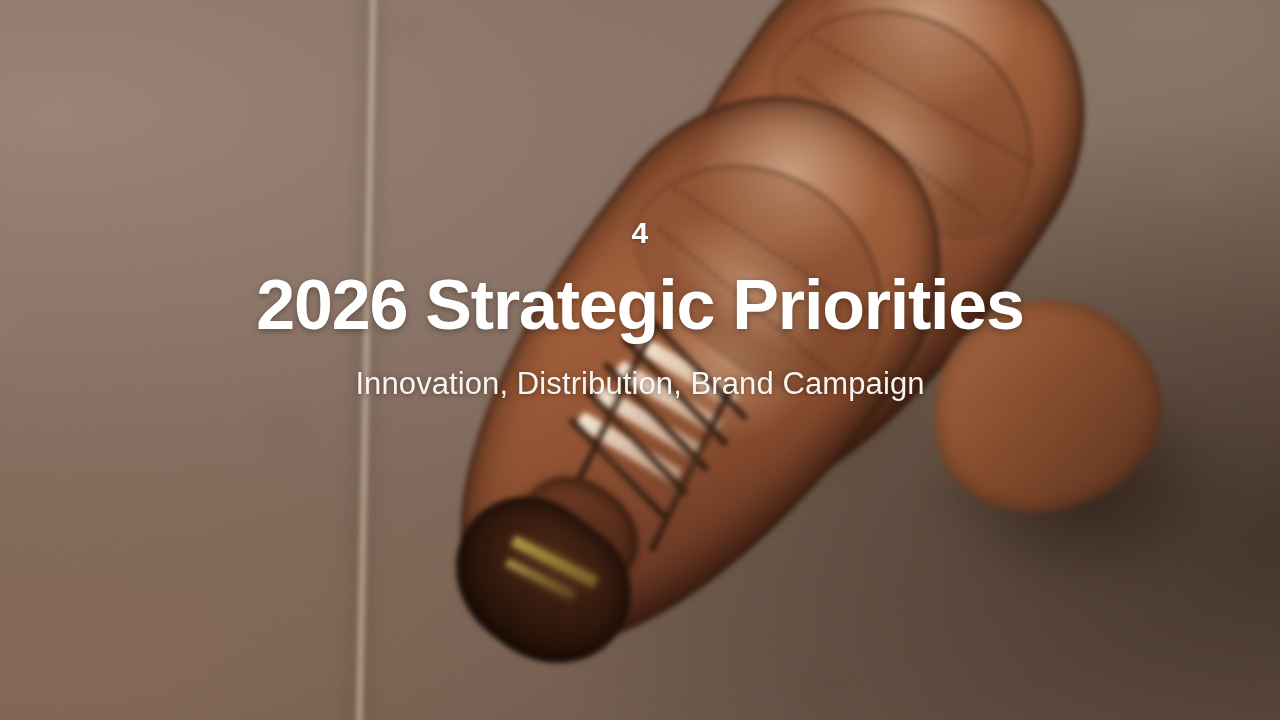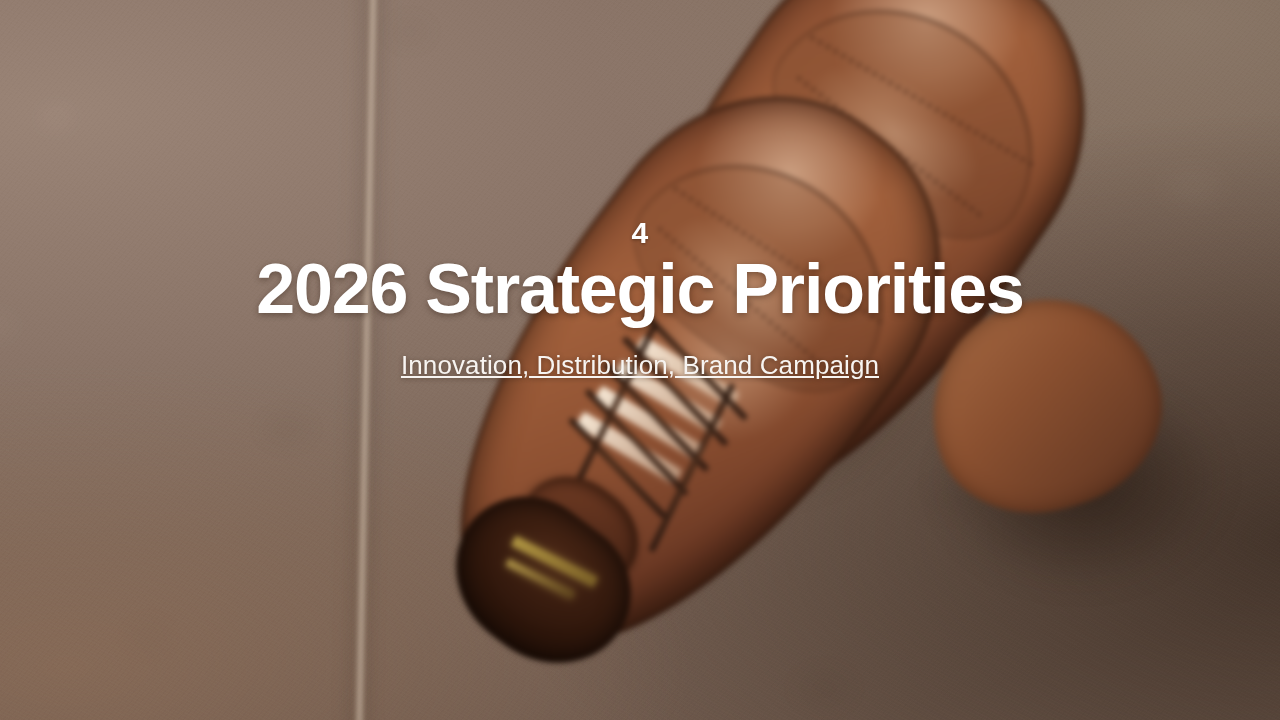--- a/index.html
+++ b/index.html
@@ -178,39 +178,38 @@
   .slide-number {
     margin-top:218px;
     font-size:30px;
     font-weight:bold;
     color:#ffffff;
     letter-spacing:.3px;
     line-height:1;
     text-shadow:0 1px 3px rgba(40,22,12,.45);
   }
   .slide-title {
-    margin-top:6px;
+    margin-top:22px;
     font-size:70px;
     font-weight:bold;
     color:#ffffff;
     letter-spacing:-1.2px;
     line-height:1.02;
     text-shadow:0 2px 6px rgba(40,22,12,.40);
     white-space:nowrap;
   }
   .slide-subtitle {
     margin-top:26px;
-    font-size:26px;
+    font-size:31px;
     font-weight:300;
     color:#f7f4f1;
     letter-spacing:.1px;
     line-height:1.1;
     text-shadow:0 1px 5px rgba(40,22,12,.45);
     white-space:nowrap;
-    text-decoration:underline;
   }
 </style>
 </head>
 <body>
 
 <div class="slide">
 
   <div class="photo">
     <div class="bg-base"></div>
     <div class="bg-mottle"></div>

